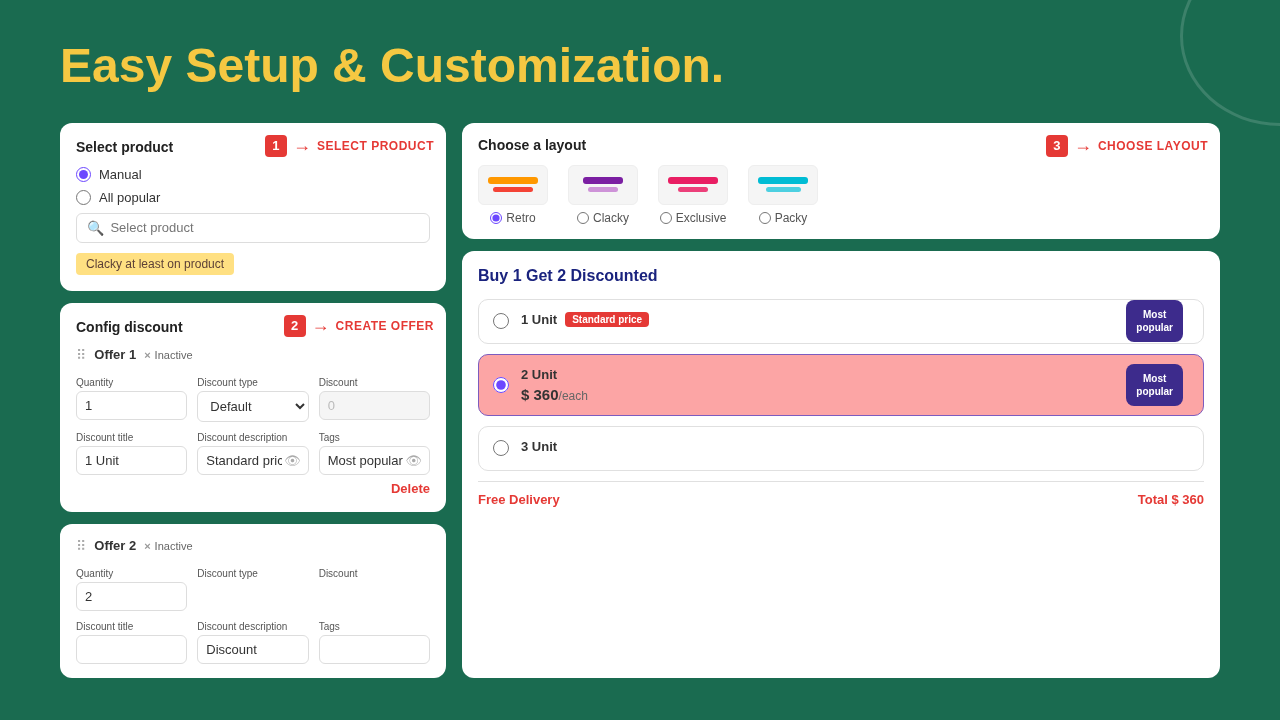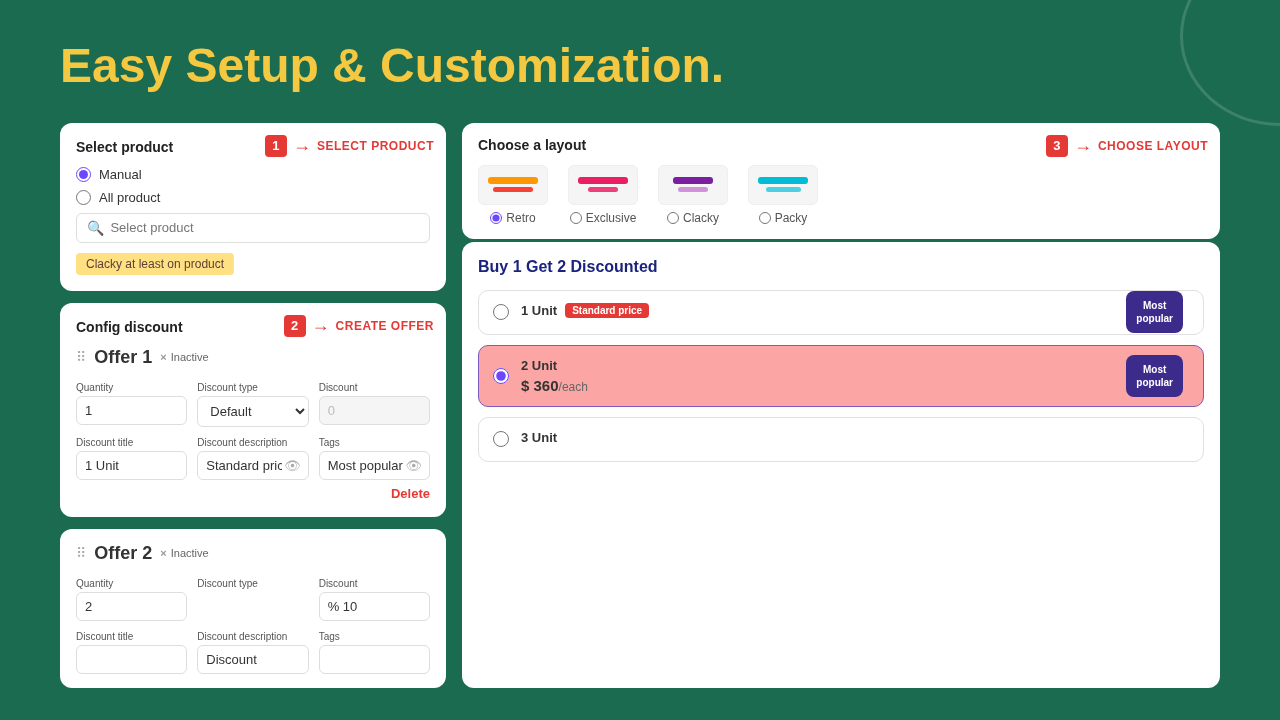--- a/index.html
+++ b/index.html
@@ -143,21 +143,21 @@
       display: flex;
       align-items: center;
       gap: 8px;
       margin-bottom: 14px;
     }
     .drag-icon {
       color: #aaa;
       font-size: 14px;
     }
     .offer-name {
-      font-size: 18px;
+      font-size: 13px;
       font-weight: 600;
       color: #333;
     }
     .inactive-badge {
       display: flex;
       align-items: center;
       gap: 4px;
       font-size: 11px;
       color: #666;
     }
@@ -237,21 +237,21 @@
       border-radius: 12px;
       padding: 14px 16px;
       position: relative;
     }
 
     
     .right-panel {
       flex: 1;
       display: flex;
       flex-direction: column;
-      gap: 3px;
+      gap: 12px;
     }
 
     
     .layout-card {
       background: #fff;
       border-radius: 12px;
       padding: 14px 16px;
       position: relative;
     }
     .layout-options {
@@ -437,21 +437,21 @@
         <span class="step-arrow">→</span>
         <span class="step-label">SELECT PRODUCT</span>
       </div>
 
       <div class="radio-row">
         <input type="radio" name="product-select" checked="" style="">
         <label>Manual</label>
       </div>
       <div class="radio-row">
         <input type="radio" name="product-select" style="">
-        <label>All product</label>
+        <label>All popular</label>
       </div>
 
       <div class="search-box">
         <span class="search-icon-svg">🔍</span>
         <input type="text" placeholder="Select product" style="">
       </div>
 
       <span class="warning-badge">Clacky at least on product</span>
     </div>
 
@@ -529,21 +529,20 @@
       <div class="form-grid">
         <div>
           <div class="form-label">Quantity</div>
           <input class="form-input" type="text" value="2" style="">
         </div>
         <div>
           <div class="form-label">Discount type</div>
         </div>
         <div>
           <div class="form-label">Discount</div>
-          <input class="form-input" type="text" value="% 10" style="">
         </div>
       </div>
 
       <div class="form-grid-2" style="margin-top:8px;">
         <div>
           <div class="form-label">Discount title</div>
           <input class="form-input" type="text" value="" style="">
         </div>
         <div>
           <div class="form-label">Discount description</div>
@@ -576,38 +575,38 @@
             <div class="layout-thumb-bar bar1" style="background:#ff9800;width:50px;height:7px;border-radius:3px;"></div>
             <div class="layout-thumb-bar bar2" style="background:#f44336;width:40px;height:5px;border-radius:3px;"></div>
           </div>
           <div class="layout-label-row">
             <input type="radio" name="layout" checked="" class="layout-radio active" style="">
             <span>Retro</span>
           </div>
         </div>
 
         <div class="layout-option">
+          <div class="layout-thumb thumb-clacky">
+            <div style="background:#7b1fa2;width:40px;height:7px;border-radius:3px;"></div>
+            <div style="background:#ce93d8;width:30px;height:5px;border-radius:3px;"></div>
+          </div>
+          <div class="layout-label-row">
+            <input type="radio" name="layout" class="layout-radio" style="">
+            <span>Clacky</span>
+          </div>
+        </div>
+
+        <div class="layout-option">
           <div class="layout-thumb thumb-exclusive">
             <div style="background:#e91e63;width:50px;height:7px;border-radius:3px;"></div>
             <div style="background:#ec407a;width:30px;height:5px;border-radius:3px;"></div>
           </div>
           <div class="layout-label-row">
             <input type="radio" name="layout" class="layout-radio" style="">
             <span>Exclusive</span>
-          </div>
-        </div>
-
-        <div class="layout-option">
-          <div class="layout-thumb thumb-clacky">
-            <div style="background:#7b1fa2;width:40px;height:7px;border-radius:3px;"></div>
-            <div style="background:#ce93d8;width:30px;height:5px;border-radius:3px;"></div>
-          </div>
-          <div class="layout-label-row">
-            <input type="radio" name="layout" class="layout-radio" style="">
-            <span>Clacky</span>
           </div>
         </div>
 
         <div class="layout-option">
           <div class="layout-thumb thumb-packy">
             <div style="background:#00bcd4;width:50px;height:7px;border-radius:3px;"></div>
             <div style="background:#4dd0e1;width:35px;height:5px;border-radius:3px;"></div>
           </div>
           <div class="layout-label-row">
             <input type="radio" name="layout" class="layout-radio" style="">
@@ -650,16 +649,20 @@
 
       <div class="product-row">
         <input type="radio" name="product-choice" class="product-radio" style="">
         <div class="product-info">
           <div class="product-unit-row">
             <span class="unit-label">3 Unit</span>
           </div>
         </div>
       </div>
 
+      <div class="footer-bar">
+        <span class="footer-free-delivery">Free Delivery</span>
+        <span class="footer-total">Total $ 360</span>
+      </div>
     </div>
 
   </div>
 </div>
 
 </body></html>

